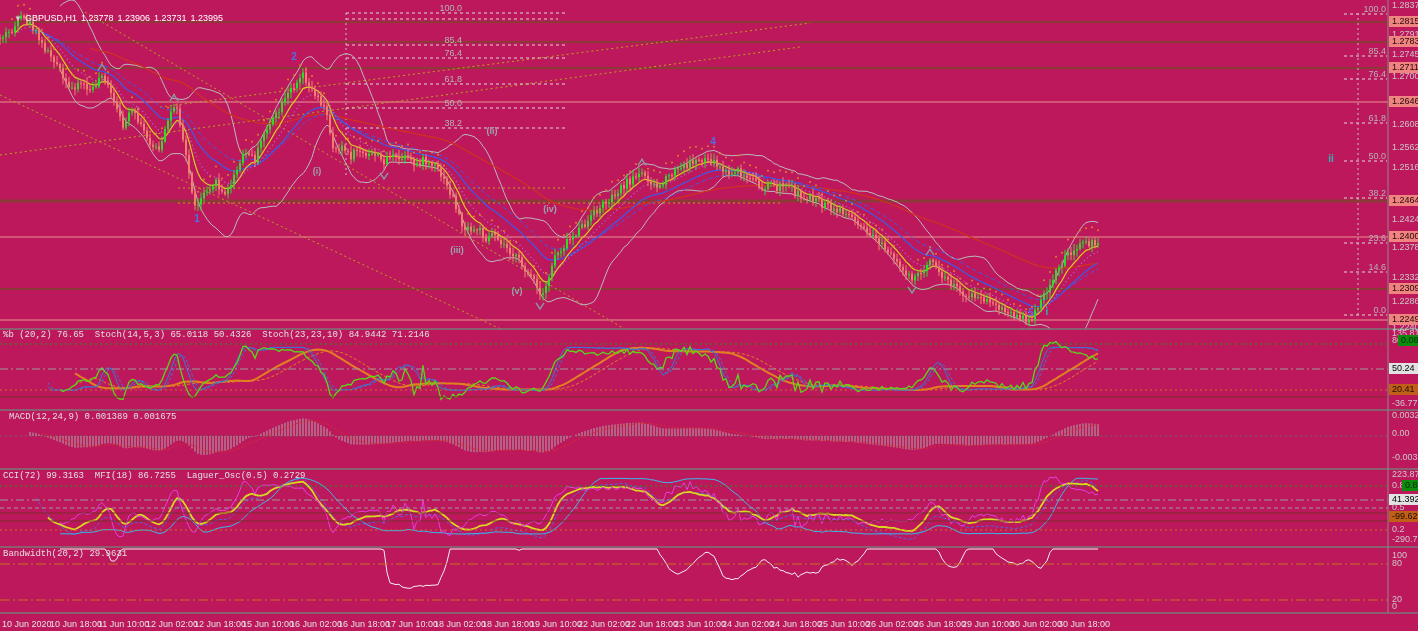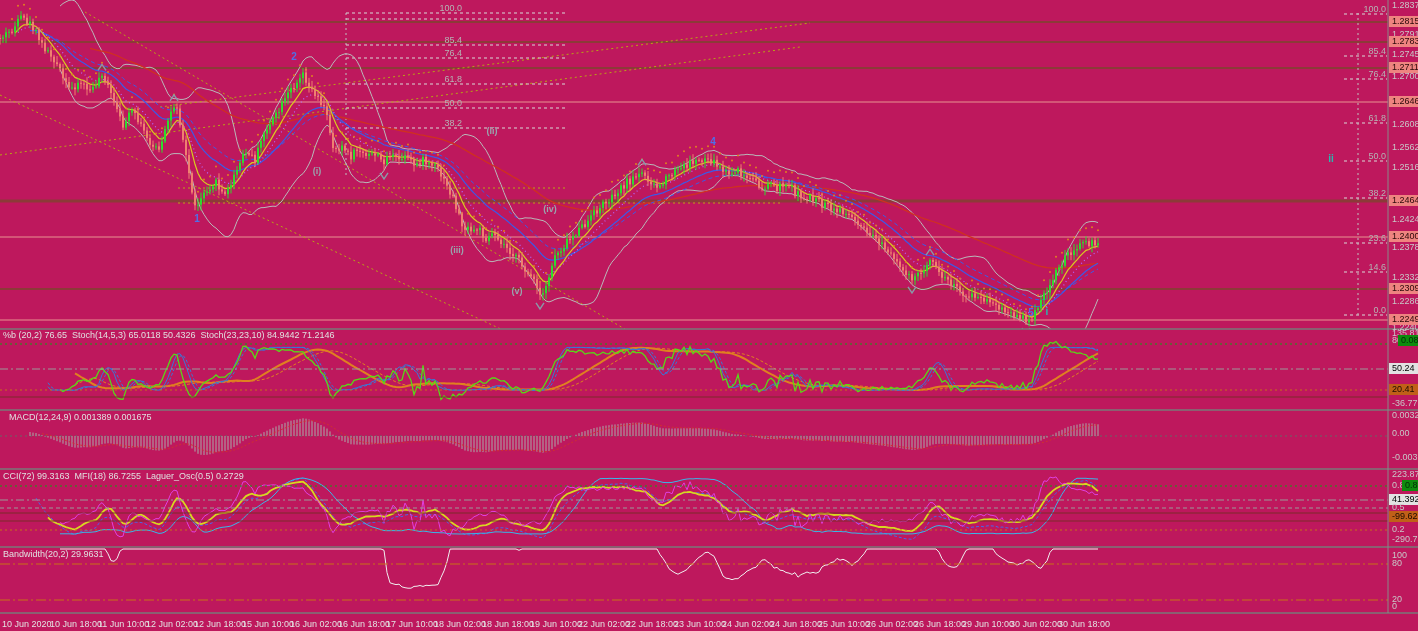--- a/index.html
+++ b/index.html
@@ -3,21 +3,21 @@
 <meta charset="utf-8">
 <style>
   html,body{margin:0;padding:0;background:#000;}
   #app{position:relative;width:1418px;height:631px;background:#be185d;overflow:hidden;
        font-family:"Liberation Sans",sans-serif;}
   #chart-svg{position:absolute;left:0;top:0;}
   .overlay-label{position:absolute;font-size:9px;color:#e6e6e6;white-space:pre;z-index:5;}
   #symbol-line{left:4px;top:3px;color:#fff;}
   #symbol-line .tri{color:#cfcfcf;font-size:8px;margin-right:3px;}
   #symbol-line span{margin-right:4px;}
-  .panel-label{color:#e0e0e0;}
+  .panel-label{color:#e0e0e0;font-family:Liberation Mono, monospace;}
 </style>
 </head>
 <body>
 
 <div id="app">
   <svg id="chart-svg" width="1418" height="631">
       <defs>
         <clipPath id="cMain">
           <rect x="0" y="0" width="1388" height="329"></rect>
         </clipPath>
@@ -1140,18 +1140,21 @@
       <text x="722" y="625" font-size="9" font-family="&quot;Liberation Sans&quot;,sans-serif" fill="#e2e2e2" dominant-baseline="middle">24 Jun 02:00</text>
       <text x="770" y="625" font-size="9" font-family="&quot;Liberation Sans&quot;,sans-serif" fill="#e2e2e2" dominant-baseline="middle">24 Jun 18:00</text>
       <text x="818" y="625" font-size="9" font-family="&quot;Liberation Sans&quot;,sans-serif" fill="#e2e2e2" dominant-baseline="middle">25 Jun 10:00</text>
       <text x="866" y="625" font-size="9" font-family="&quot;Liberation Sans&quot;,sans-serif" fill="#e2e2e2" dominant-baseline="middle">26 Jun 02:00</text>
       <text x="914" y="625" font-size="9" font-family="&quot;Liberation Sans&quot;,sans-serif" fill="#e2e2e2" dominant-baseline="middle">26 Jun 18:00</text>
       <text x="962" y="625" font-size="9" font-family="&quot;Liberation Sans&quot;,sans-serif" fill="#e2e2e2" dominant-baseline="middle">29 Jun 10:00</text>
       <text x="1010" y="625" font-size="9" font-family="&quot;Liberation Sans&quot;,sans-serif" fill="#e2e2e2" dominant-baseline="middle">30 Jun 02:00</text>
       <text x="1058" y="625" font-size="9" font-family="&quot;Liberation Sans&quot;,sans-serif" fill="#e2e2e2" dominant-baseline="middle">30 Jun 18:00</text>
     </svg>
 
+  <div id="symbol-line" class="overlay-label">
+    <span class="tri">▼</span><span>GBPUSD,H1</span><span>1.23778</span><span>1.23906</span><span>1.23731</span><span>1.23995</span>
+  </div>
 
   <div class="overlay-label panel-label" style="left:3px;top:330px">%b (20,2) 76.65  Stoch(14,5,3) 65.0118 50.4326  Stoch(23,23,10) 84.9442 71.2146</div>
   <div class="overlay-label panel-label" style="left:9px;top:412px">MACD(12,24,9) 0.001389 0.001675</div>
   <div class="overlay-label panel-label" style="left:3px;top:471px">CCI(72) 99.3163  MFI(18) 86.7255  Laguer_Osc(0.5) 0.2729</div>
   <div class="overlay-label panel-label" style="left:3px;top:549px">Bandwidth(20,2) 29.9631</div>
 </div>
 
 </body></html>

